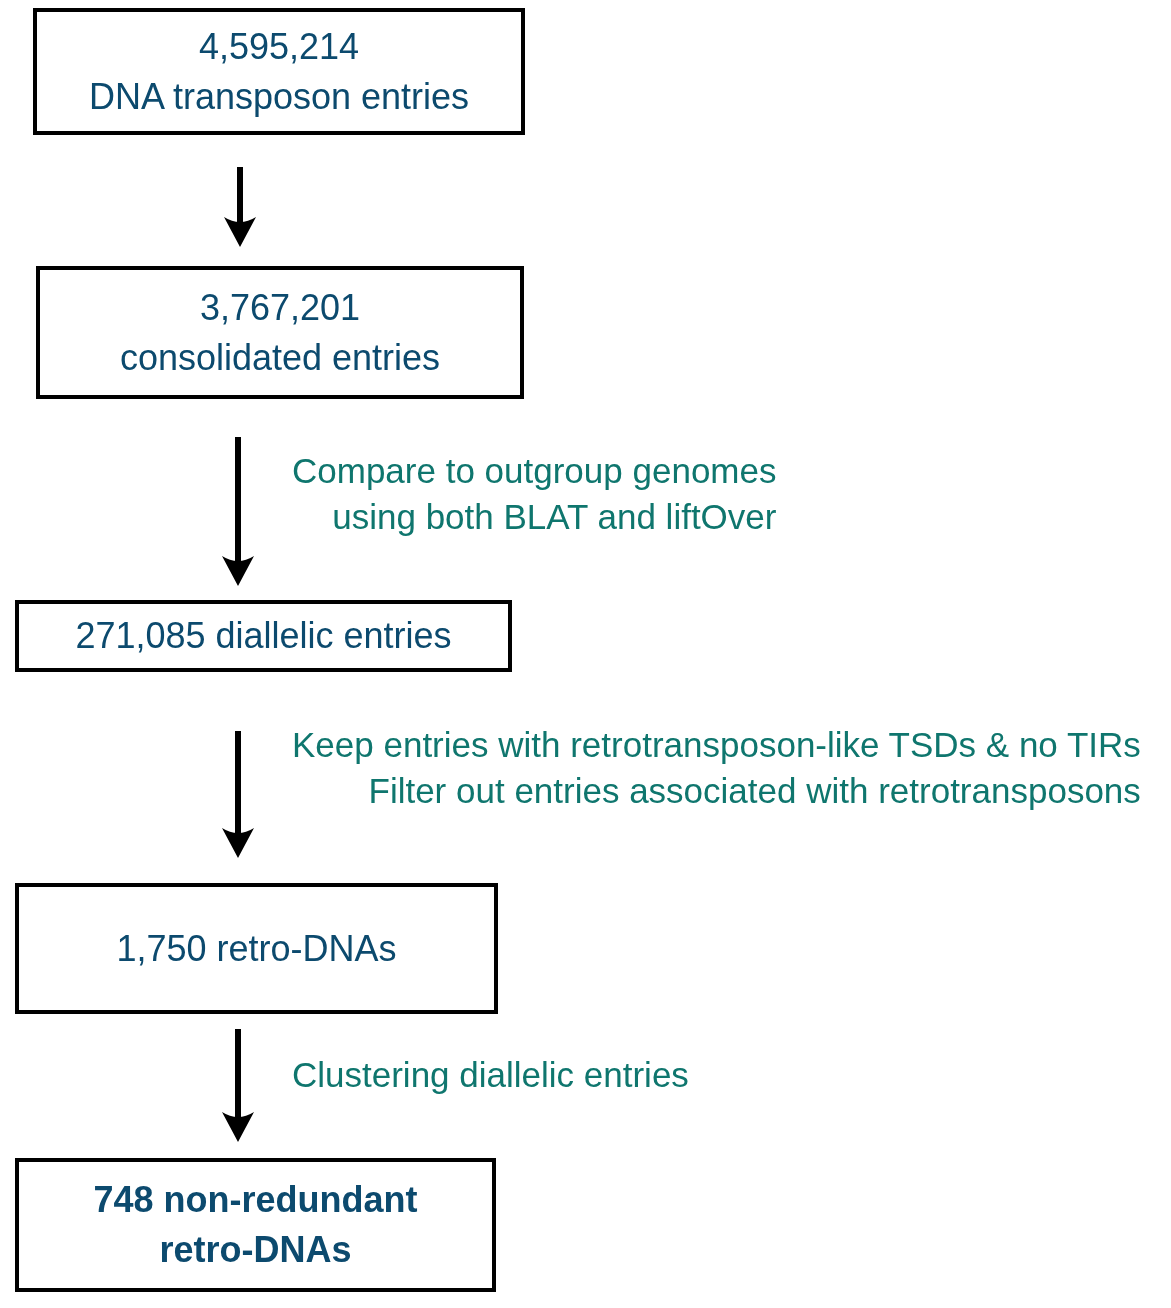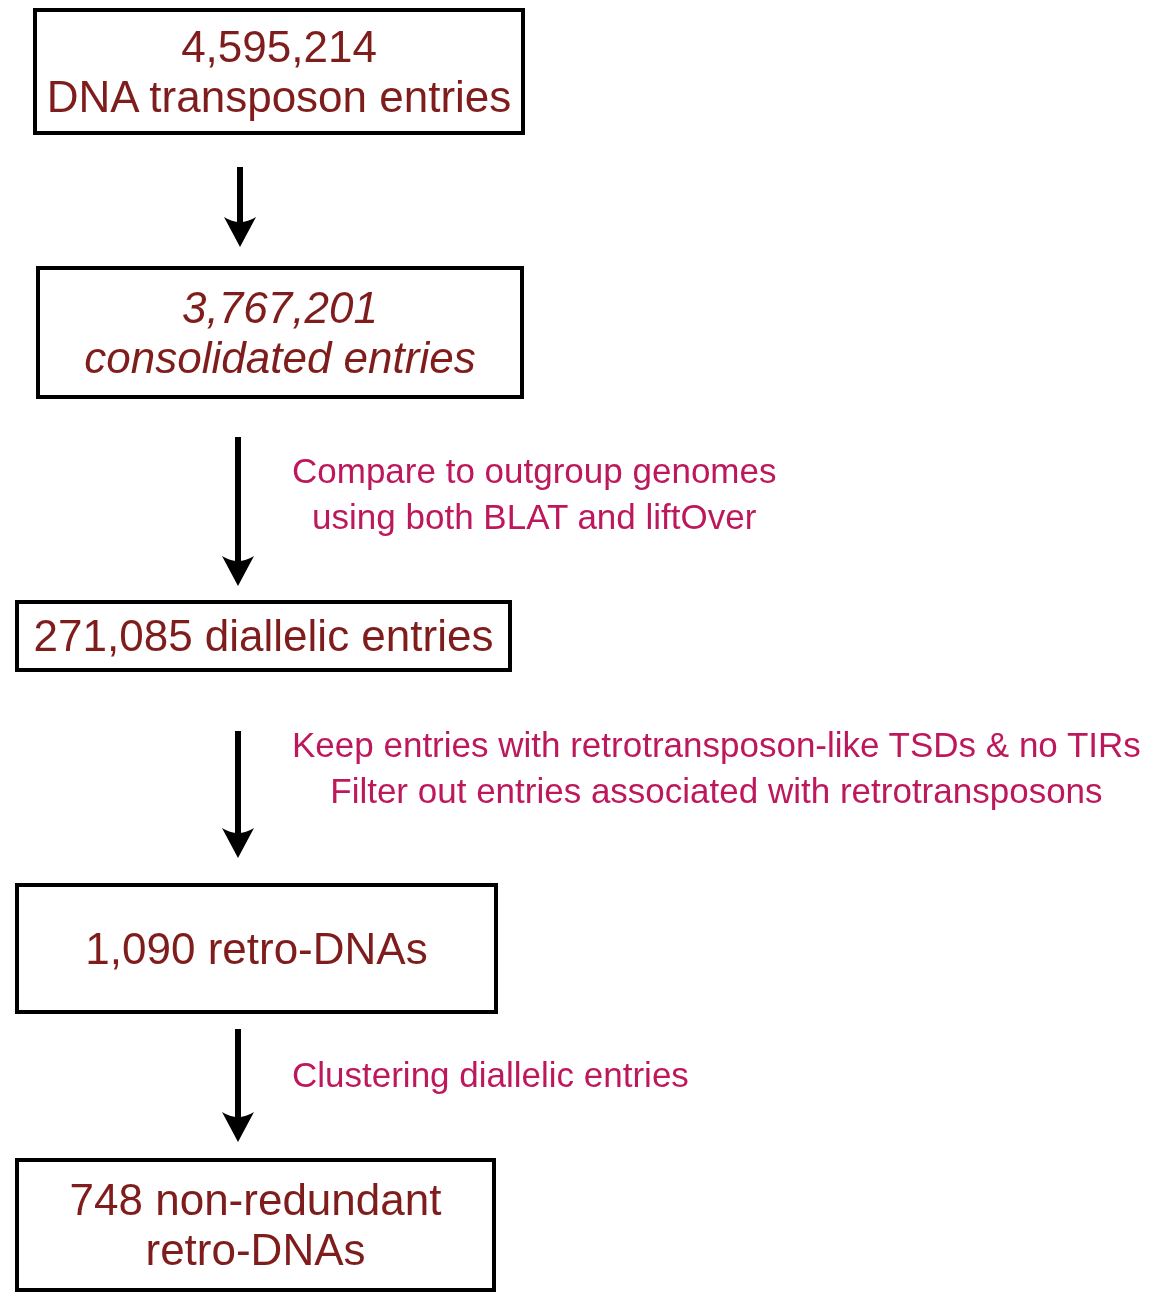--- a/index.html
+++ b/index.html
@@ -20,66 +20,66 @@
   }
   .flow-box {
     position: absolute;
     box-sizing: border-box;
     border: 4px solid #000000;
     background: #ffffff;
     display: flex;
     align-items: center;
     justify-content: center;
     text-align: center;
-    font-size: 44px;
+    font-size: 36px;
     line-height: 50px;
     white-space: pre-line;
-    color: #7f1d1d;
+    color: #0c4a6e;
   }
   .edge-label {
     position: absolute;
     font-size: 35px;
     line-height: 46px;
     white-space: pre-line;
-    text-align: center;
-    color: #be185d;
+    text-align: right;
+    color: #0f766e;
   }
   .arrow-layer {
     position: absolute;
     left: 0;
     top: 0;
     width: 1171px;
     height: 1308px;
     pointer-events: none;
   }
   
   #box-0 { left: 33px;  top: 8px;    width: 492px; height: 127px; }
-  #box-1 { left: 36px;  top: 266px;  width: 488px; height: 133px; font-style: italic; }
+  #box-1 { left: 36px;  top: 266px;  width: 488px; height: 133px; }
   #box-2 { left: 15px;  top: 600px;  width: 497px; height: 72px;  }
   #box-3 { left: 15px;  top: 883px;  width: 483px; height: 131px; }
-  #box-4 { left: 15px;  top: 1158px; width: 481px; height: 134px; }
+  #box-4 { left: 15px;  top: 1158px; width: 481px; height: 134px; font-weight: bold; }
   
   #edge-label-1 { left: 292px; top: 448px; }
   #edge-label-2 { left: 292px; top: 722px; }
   #edge-label-3 { left: 292px; top: 1052px; }
 </style>
 </head>
 <body>
 
 <div class="canvas">
 
   <div class="flow-box" id="box-0">4,595,214
 DNA transposon entries</div>
 
   <div class="flow-box" id="box-1">3,767,201
 consolidated entries</div>
 
   <div class="flow-box" id="box-2">271,085 diallelic entries</div>
 
-  <div class="flow-box" id="box-3">1,090 retro-DNAs</div>
+  <div class="flow-box" id="box-3">1,750 retro-DNAs</div>
 
   <div class="flow-box" id="box-4">748 non-redundant
 retro-DNAs</div>
 
   <div class="edge-label" id="edge-label-1">Compare to outgroup genomes
 using both BLAT and liftOver</div>
 
   <div class="edge-label" id="edge-label-2">Keep entries with retrotransposon-like TSDs &amp; no TIRs
 Filter out entries associated with retrotransposons</div>
 

